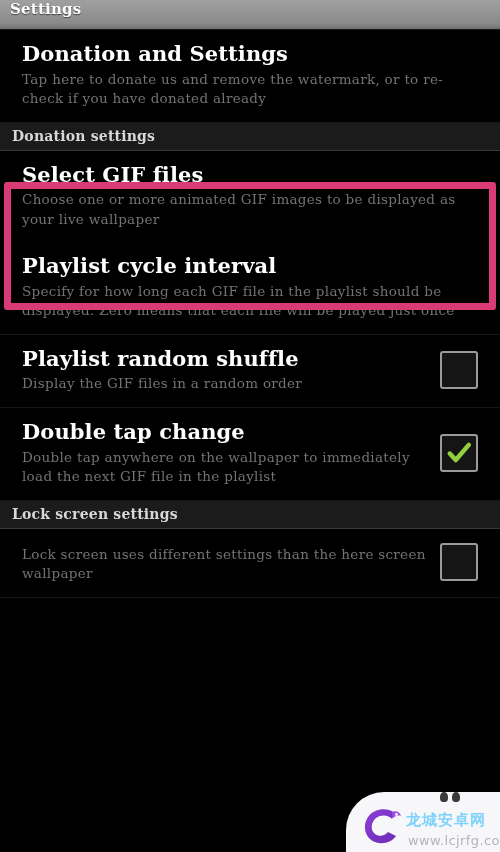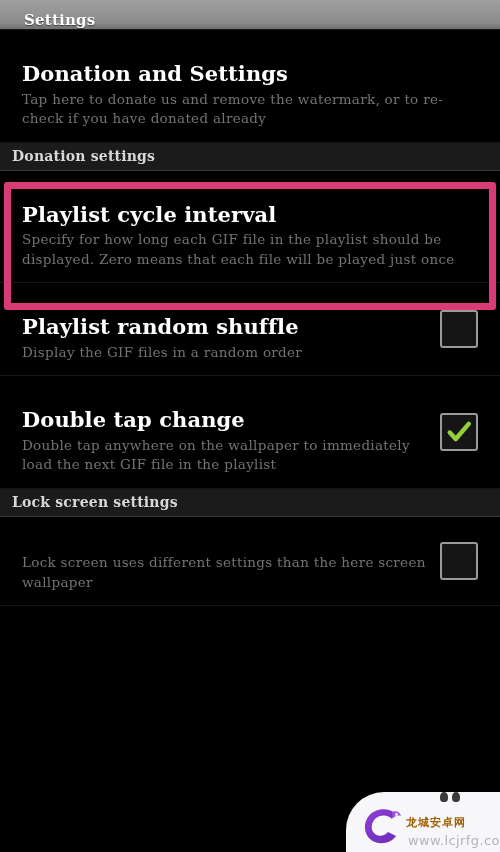--- a/index.html
+++ b/index.html
@@ -17,22 +17,22 @@
     position: relative;
   }
 
   
   #titlebar {
     height: 30px;
     width: 100%;
     background: linear-gradient(to bottom, #a0a0a0 0%, #949494 45%, #8a8a8a 80%, #6f6f6f 100%);
     border-bottom: 1px solid #1a1a1a;
     display: flex;
-    align-items: flex-end;
-    padding-left: 24px;
+    align-items: flex-start;
+    padding-left: 10px;
   }
   #titlebar .title-text {
     font-size: 15px;
     font-weight: bold;
     color: #ffffff;
     text-shadow: 0 1px 1px rgba(0,0,0,0.55);
     letter-spacing: 0.2px;
   }
 
   
@@ -53,21 +53,21 @@
     letter-spacing: 0.2px;
   }
 
   .pref {
     padding: 12px 20px 13px 22px;
     border-bottom: 1px solid #161616;
     position: relative;
     display: flex;
     align-items: center;
   }
-  .pref-texts { flex: 1 1 auto; min-width: 0; padding-right: 8px; margin-top: 20px; }
+  .pref-texts { flex: 1 1 auto; min-width: 0; padding-right: 8px; }
 
   .pref-title {
     font-size: 21px;
     font-weight: bold;
     color: #ffffff;
     line-height: 1.12;
     letter-spacing: 0.1px;
   }
   .pref-summary {
     font-size: 13.5px;
@@ -158,23 +158,23 @@
     left: 22px;
     bottom: 6px;
     width: 40px;
     height: 42px;
   }
   #watermark .wm-cn {
     position: absolute;
     left: 66px;
     bottom: 22px;
     font-family: "DejaVu Sans", "Liberation Sans", sans-serif;
-    font-size: 11px;
-    font-weight: bold;
-    color: #a16207;
+    font-size: 15px;
+    font-weight: bold;
+    color: #7dd3fc;
     letter-spacing: 1px;
     white-space: nowrap;
   }
   #watermark .wm-url {
     position: absolute;
     left: 68px;
     bottom: 4px;
     font-family: "DejaVu Sans", "Liberation Sans", sans-serif;
     font-size: 13px;
     color: #b4b4b8;
@@ -191,20 +191,26 @@
 
 <div id="list">
 
     <div class="pref">
       <div class="pref-texts">
         <div class="pref-title">Donation and Settings</div>
         <div class="pref-summary">Tap here to donate us and remove the watermark, or to re-check if you have donated already</div>
       </div>
     </div>
     <div class="section-header">Donation settings</div>
+    <div class="pref highlighted">
+      <div class="pref-texts">
+        <div class="pref-title">Select GIF files</div>
+        <div class="pref-summary">Choose one or more animated GIF images to be displayed as your live wallpaper</div>
+      </div>
+    </div>
     <div class="pref">
       <div class="pref-texts">
         <div class="pref-title">Playlist cycle interval</div>
         <div class="pref-summary">Specify for how long each GIF file in the playlist should be displayed. Zero means that each file will be played just once</div>
       </div>
     </div>
     <div class="pref">
       <div class="pref-texts">
         <div class="pref-title">Playlist random shuffle</div>
         <div class="pref-summary">Display the GIF files in a random order</div>

